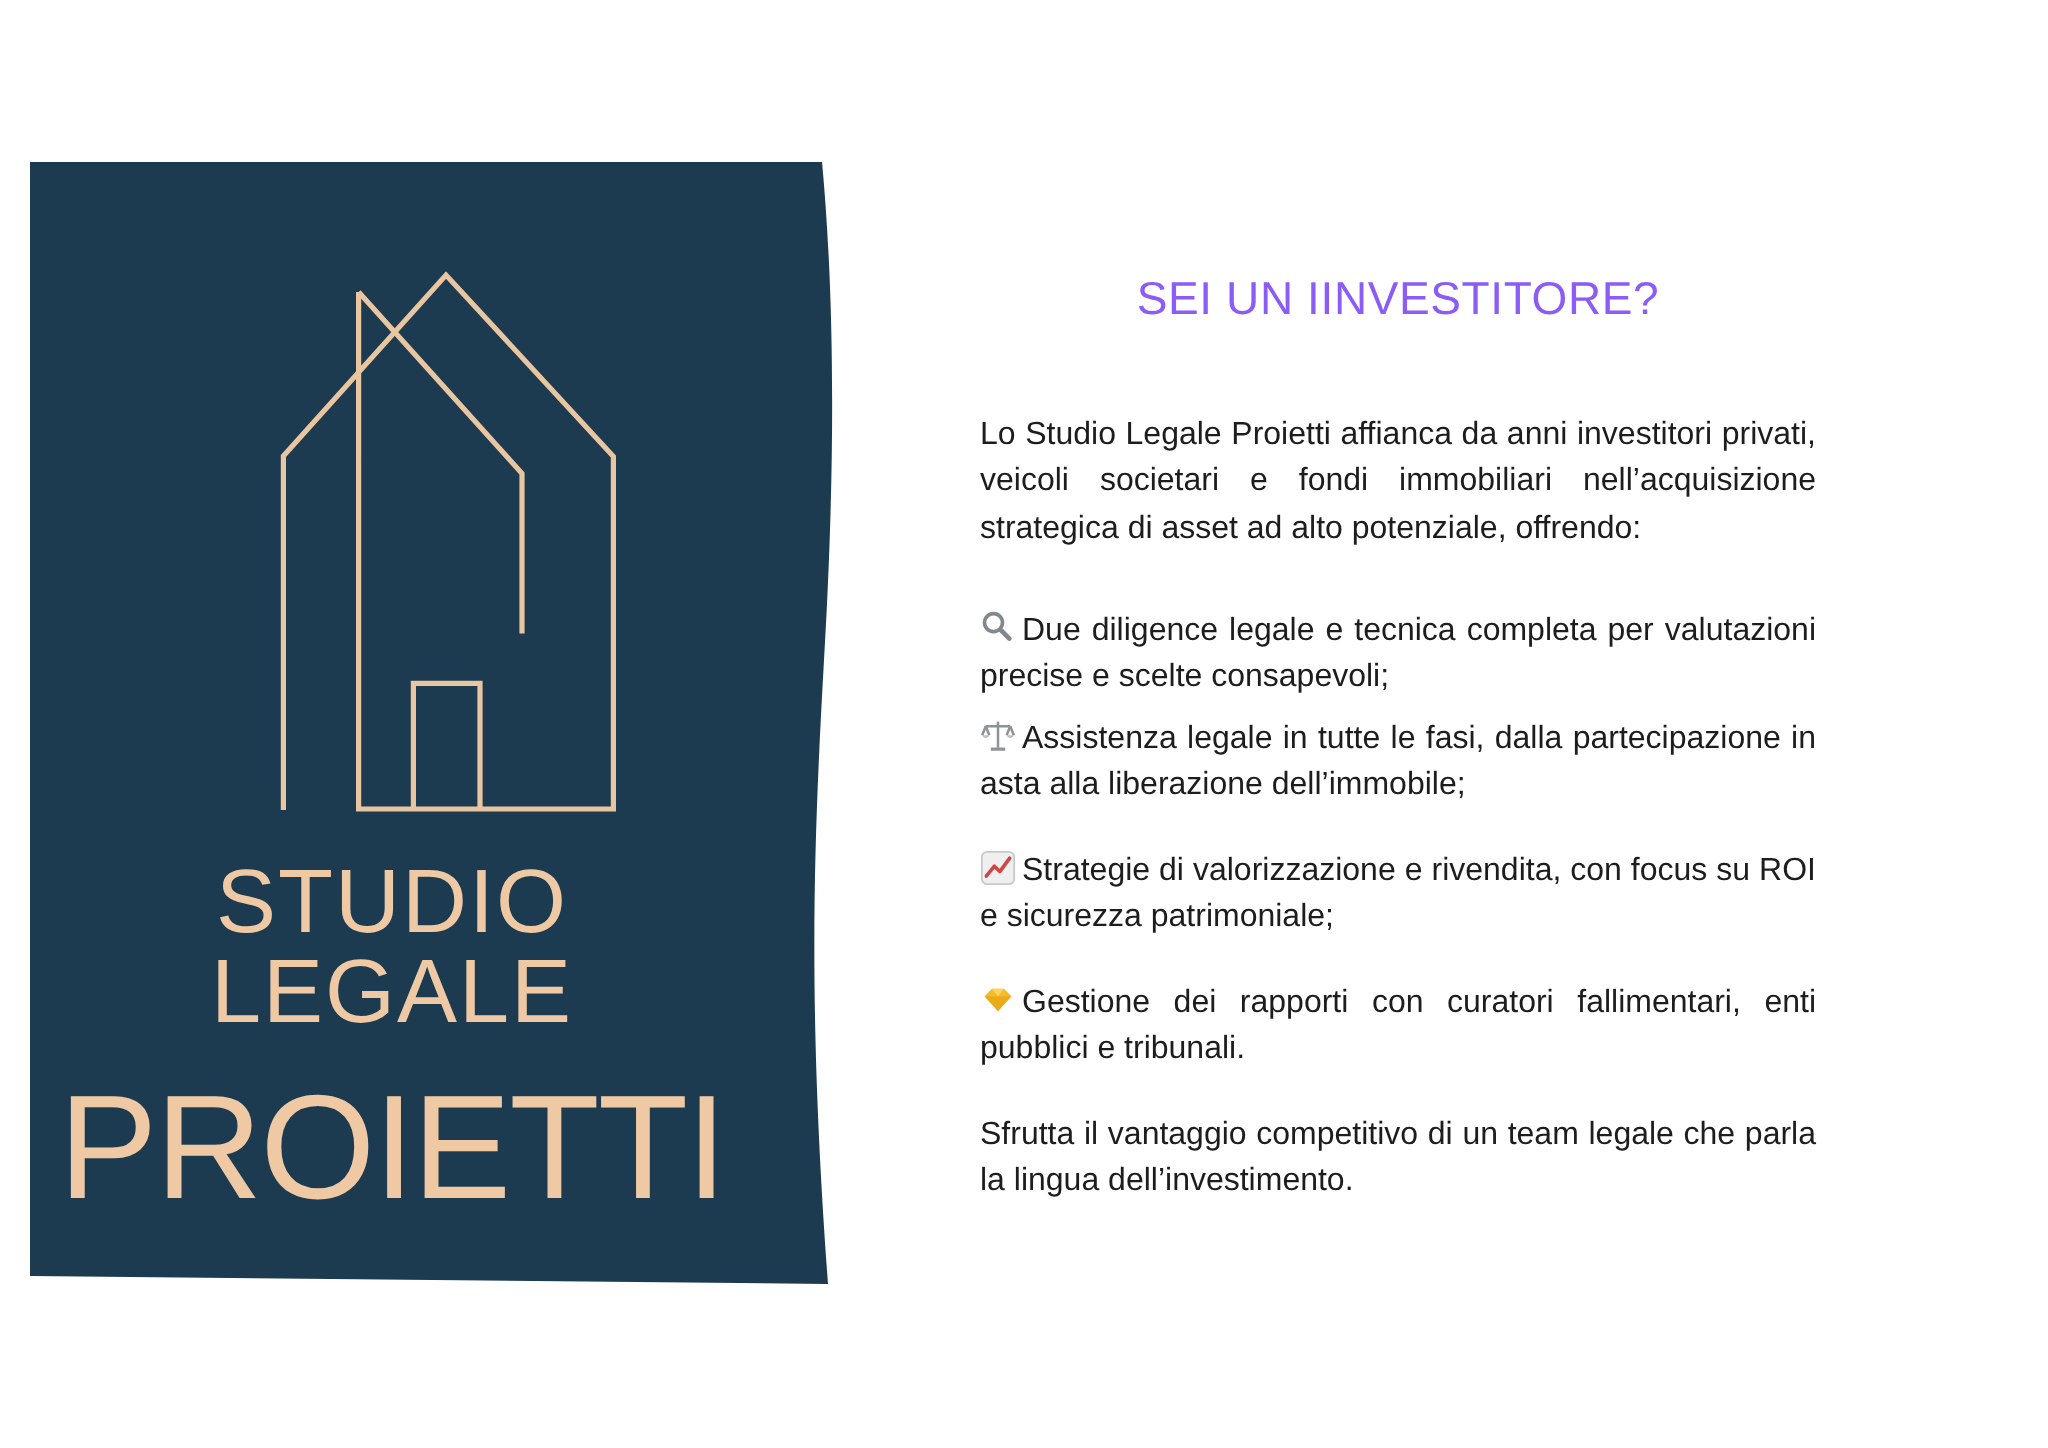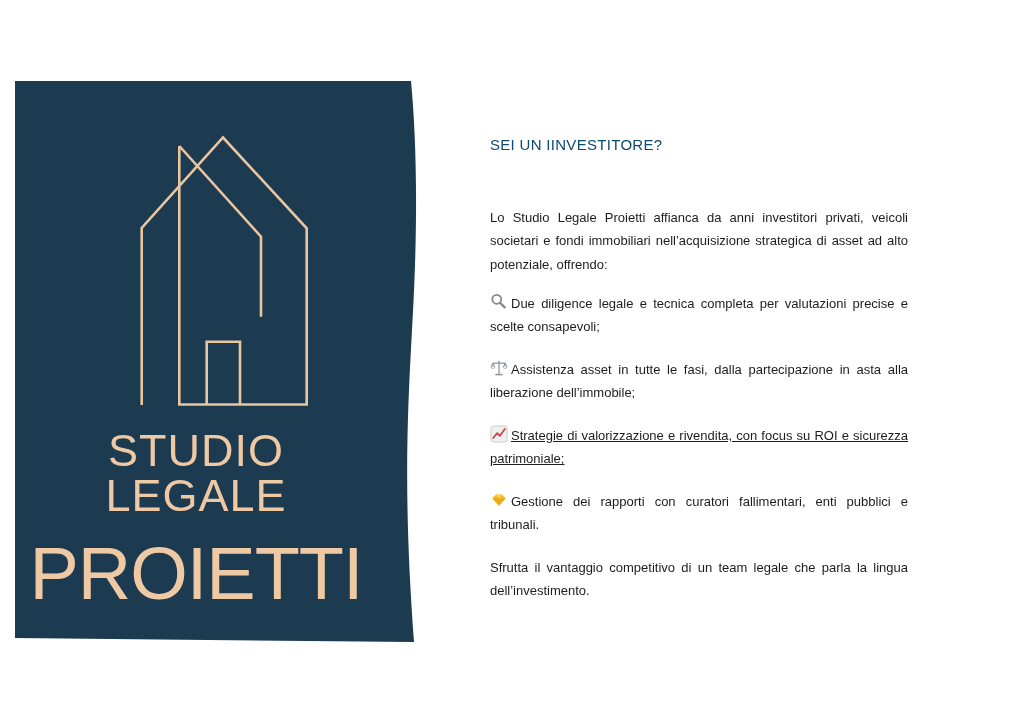--- a/index.html
+++ b/index.html
@@ -14,29 +14,29 @@
   .brand-text{
     position:absolute;left:15px;top:428px;width:362px;text-align:center;
     color:#eec9a4;line-height:1;
   }
   .brand-line1{font-size:45px;letter-spacing:1px;font-weight:400;}
   .brand-line2{font-size:74px;letter-spacing:-1px;font-weight:400;margin-top:19px;}
 
   
   .col{position:absolute;left:490px;top:0;width:418px;height:724px;color:#1d1d1d;}
   .heading{
-    position:absolute;top:136px;left:0;width:100%;text-align:left;
-    font-size:15px;letter-spacing:0.3px;color:#0c4a6e;
+    position:absolute;top:136px;left:0;width:100%;text-align:center;
+    font-size:23px;letter-spacing:0.3px;color:#8b5cf6;
   }
   .para{
     position:absolute;left:0;width:418px;margin:0;
-    font-size:13px;line-height:23.4px;text-align:justify;
+    font-size:16px;line-height:23.4px;text-align:justify;
   }
   .intro{top:206px;}
-  .b1{top:292px;} .b2{top:358px;} .b3{top:424px;text-decoration:underline;} .b4{top:490px;}
+  .b1{top:304px;} .b2{top:358px;} .b3{top:424px;} .b4{top:490px;}
   .closing{top:556px;text-align:justify;}
   .bicon{display:inline-block;width:18px;height:18px;vertical-align:-3px;margin-right:3px;}
   .bicon svg{width:100%;height:100%;display:block;}
 </style>
 </head>
 <body>
 
 <div class="stage">
 
   <svg class="panel-svg" viewBox="0 0 430 660" aria-hidden="true">
@@ -69,21 +69,21 @@
     <p class="para b2"><span class="bicon"><svg viewBox="0 0 20 20" fill="none" stroke="#8d9399" stroke-width="1.4">
             <line x1="10" y1="2" x2="10" y2="16.5"></line>
             <line x1="3.2" y1="4.6" x2="16.8" y2="4.6"></line>
             <line x1="3.2" y1="4.6" x2="1.2" y2="9.6"></line>
             <line x1="3.2" y1="4.6" x2="5.2" y2="9.6"></line>
             <path d="M1.2 9.6 A2.1 2.1 0 0 0 5.2 9.6" fill="#b9bec3" stroke="none"></path>
             <line x1="16.8" y1="4.6" x2="14.8" y2="9.6"></line>
             <line x1="16.8" y1="4.6" x2="18.8" y2="9.6"></line>
             <path d="M14.8 9.6 A2.1 2.1 0 0 0 18.8 9.6" fill="#b9bec3" stroke="none"></path>
             <line x1="6" y1="17.3" x2="14" y2="17.3" stroke-width="1.8"></line>
-          </svg></span><span>Assistenza asset in tutte le fasi, dalla partecipazione in asta alla liberazione dell’immobile;</span></p>
+          </svg></span><span>Assistenza legale in tutte le fasi, dalla partecipazione in asta alla liberazione dell’immobile;</span></p>
 
     <p class="para b3"><span class="bicon"><svg viewBox="0 0 20 20">
             <rect x="1" y="1" width="18" height="18" rx="3" fill="#efefef" stroke="#c9c9c9" stroke-width="1"></rect>
             <polyline points="3.5,14.5 8,9 11,12 16.5,4.5" fill="none" stroke="#cf4646" stroke-width="2" stroke-linecap="round" stroke-linejoin="round"></polyline>
           </svg></span><span>Strategie di valorizzazione e rivendita, con focus su ROI e sicurezza patrimoniale;</span></p>
 
     <p class="para b4"><span class="bicon"><svg viewBox="0 0 24 20">
             <path d="M3 7.5 L8 2.5 L16 2.5 L21 7.5 L12 17.5 Z" fill="#f5bc2a"></path>
             <path d="M3 7.5 L21 7.5 L12 17.5 Z" fill="#e2a013" opacity="0.6"></path>
             <path d="M8 2.5 L12 7.5 L16 2.5 Z" fill="#fbd35e"></path>

